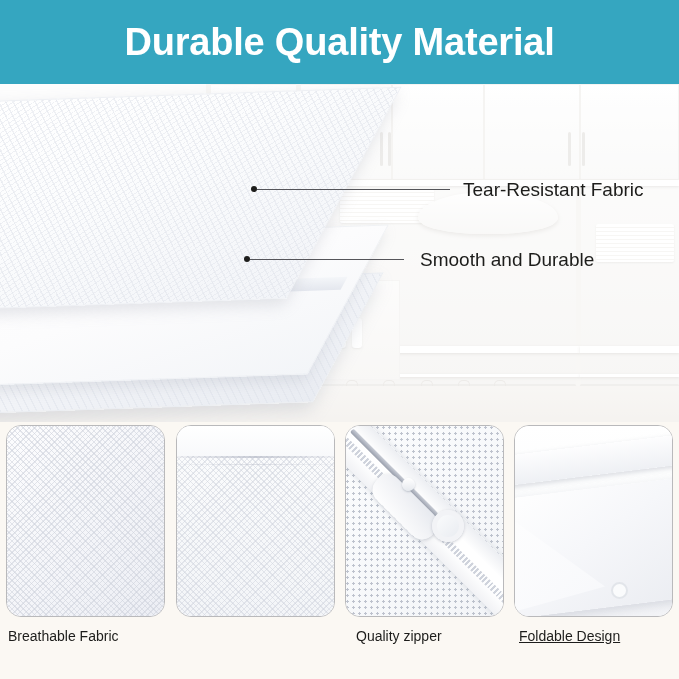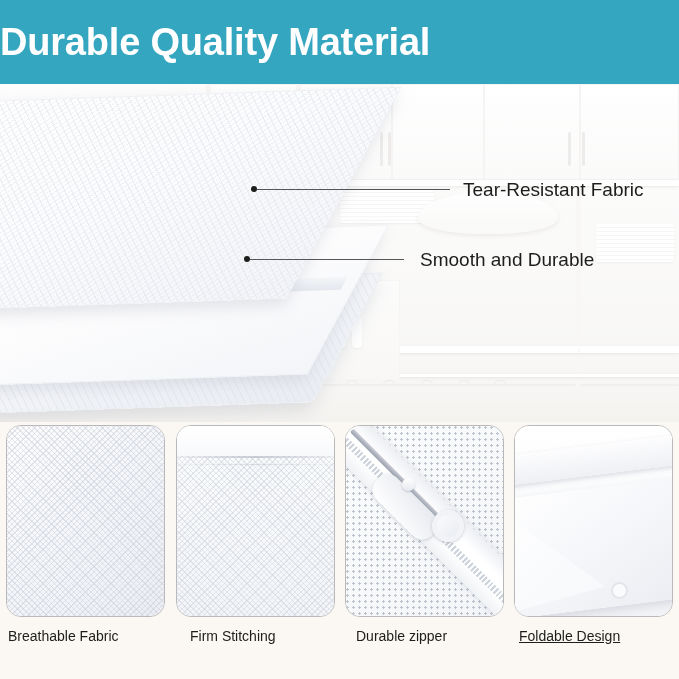--- a/index.html
+++ b/index.html
@@ -20,20 +20,21 @@
 
   
   .banner {
     position: absolute;
     left: 0; top: 0;
     width: 679px;
     height: 84px;
     background: #35A6C0;
     display: flex;
     align-items: center;
+    justify-content: center;
   }
   .banner-title {
     color: #ffffff;
     font-size: 38px;
     font-weight: bold;
     letter-spacing: -0.2px;
     line-height: 1;
     white-space: nowrap;
   }
 
@@ -552,18 +553,17 @@
       <div class="fold-band"></div>
       <div class="fold-sheet"></div>
       <div class="fold-corner"></div>
       <div class="fold-grommet"></div>
     </div>
 
   </div>
 
   <div class="captions">
     <div class="caption c1">Breathable Fabric</div>
-    <div class="caption c2">Firm Stitching</div>
-    <div class="caption c3">Durable zipper</div>
+    <div class="caption c3">Quality zipper</div>
     <div class="caption c4">Foldable Design</div>
   </div>
 
 </div>
 
 </body></html>

